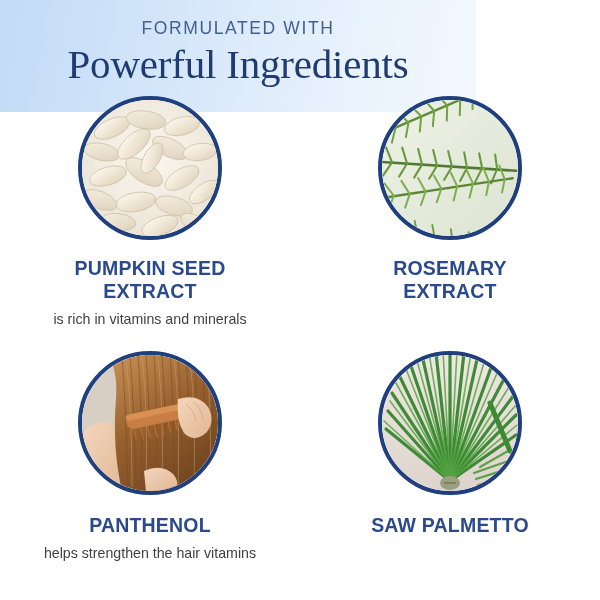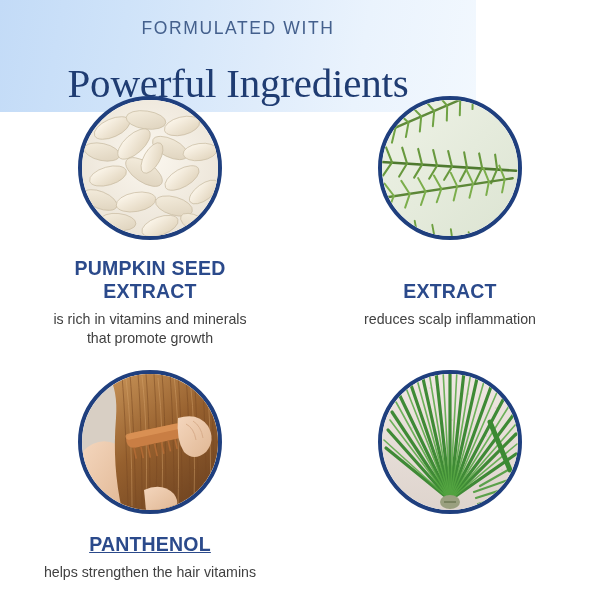--- a/index.html
+++ b/index.html
@@ -40,21 +40,21 @@
     font-weight: 400;
     line-height: 1;
     white-space: nowrap;
   }
   .headline {
     font-family: "Liberation Serif", serif;
     font-size: 41px;
     color: #1f3c72;
     font-weight: 400;
     line-height: 1.05;
-    margin-top: 24px;
+    margin-top: 5px;
     white-space: nowrap;
     letter-spacing: -0.2px;
   }
 
   
   .grid {
     position: absolute;
     left: 0;
     top: 96px;
     width: 600px;
@@ -103,21 +103,21 @@
   .ing-desc {
     margin-top: 7px;
     font-family: "Liberation Sans", sans-serif;
     font-size: 14.2px;
     color: #414141;
     text-align: center;
     line-height: 1.35;
     font-weight: 400;
   }
   .row-2 { margin-top: 22px; }
-  .row-2 .ing-title { margin-top: 19px; text-decoration: underline; }
+  .row-2 .ing-title { margin-top: 19px; }
 </style>
 </head>
 <body>
 
 <div class="header-band">
   <div class="header-inner">
     <div class="kicker">FORMULATED WITH</div>
     <div class="headline">Powerful Ingredients</div>
   </div>
 </div>
@@ -165,21 +165,20 @@
             <ellipse cx="70" cy="58" rx="17" ry="8" fill="url(#sd2)" transform="rotate(-60 70 58)"></ellipse>
           </g>
         </svg>
       </div>
       <div class="ing-title">
         <span>PUMPKIN SEED</span><br>
         <span>EXTRACT</span>
       </div>
       <div class="ing-desc">
         <span>is rich in vitamins and minerals</span><br>
-        <span>that promote growth</span>
       </div>
     </div>
 
     <div class="cell">
       <div class="circle">
         <svg class="art" viewBox="0 0 136 136">
           <defs>
             <linearGradient id="rosebg" x1="0%" y1="0%" x2="100%" y2="100%">
               <stop offset="0%" stop-color="#eef2e6"></stop>
               <stop offset="100%" stop-color="#dce4d2"></stop>
@@ -268,25 +267,25 @@
                 <path d="M90 120 L85 108"></path>
                   <path d="M90 120 L85 133"></path>
                 <path d="M108 119 L104 107"></path>
                   <path d="M108 119 L104 132"></path>
               </g>
             </g>
           </g>
         </svg>
       </div>
       <div class="ing-title">
+        <span>ROSEMARY</span><br>
+        <span>EXTRACT</span>
+      </div>
+      <div class="ing-desc">
         <br>
-        <span>EXTRACT</span>
-      </div>
-      <div class="ing-desc">
-        <span>reduces scalp inflammation</span><br>
       </div>
     </div>
 
   </div>
 
   <div class="row row-2">
 
     <div class="cell">
       <div class="circle">
         <svg class="art" viewBox="0 0 136 136">
@@ -424,16 +423,19 @@
             <path d="M130 120 L96 130"></path>
             <path d="M126 96 L98 112"></path>
           </g>
 
           <path d="M108 48 L128 96" stroke="#3c8a33" stroke-width="5" stroke-linecap="round"></path>
 
           <ellipse cx="68" cy="128" rx="10" ry="7" fill="#9aa07f"></ellipse>
           <path d="M62 128 L74 128" stroke="#6e7a55" stroke-width="1.4"></path>
         </svg>
       </div>
+      <div class="ing-title">
+        <span>SAW PALMETTO</span>
+      </div>
     </div>
 
   </div>
 </div>
 
 </body></html>

